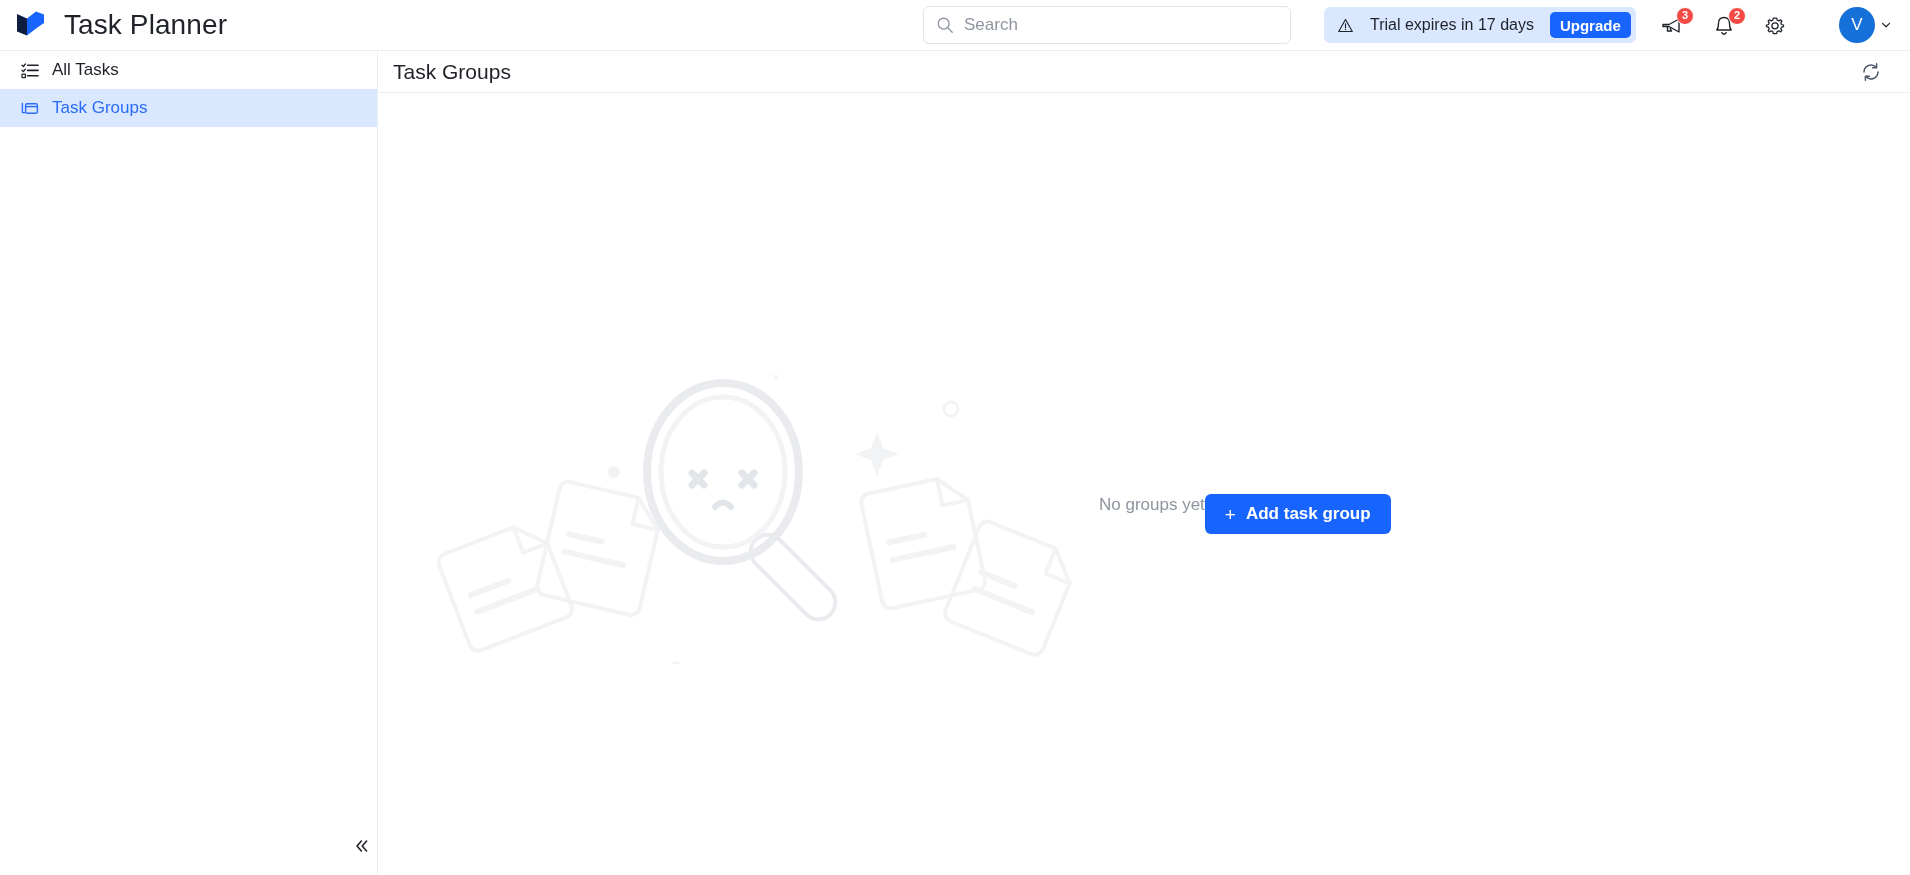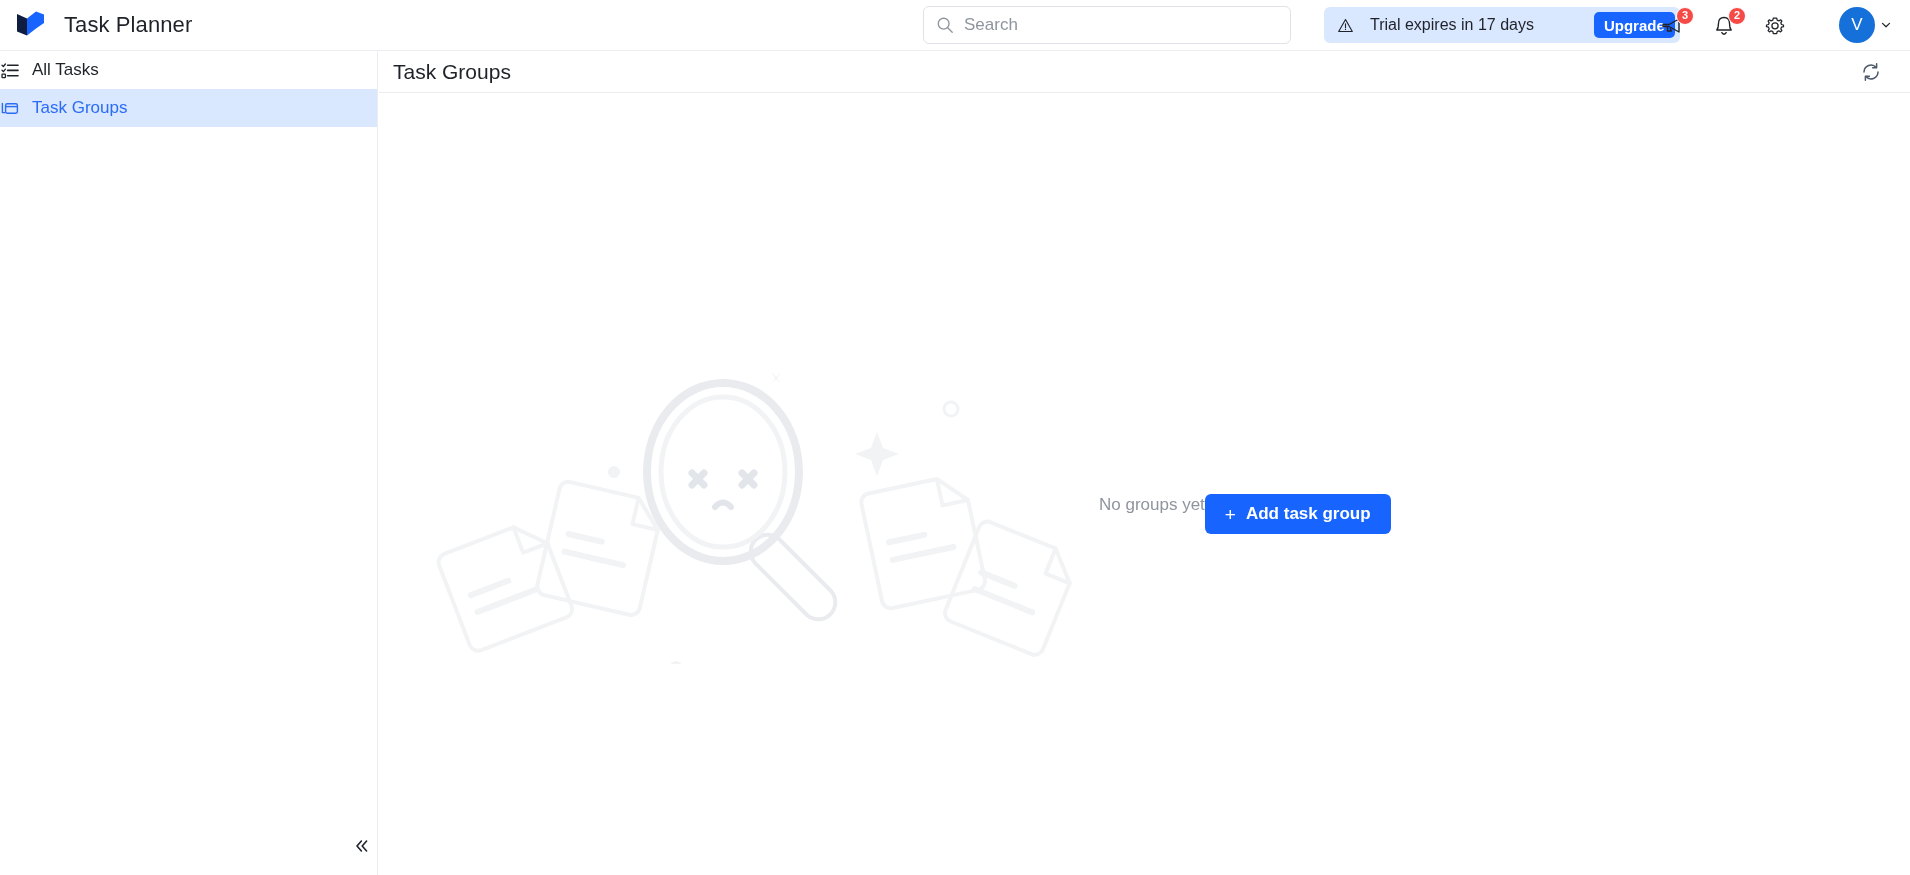--- a/index.html
+++ b/index.html
@@ -29,21 +29,21 @@
   .brand {
     display: flex;
     align-items: center;
     gap: 16px;
     padding-left: 14px;
     width: 378px;
     height: 100%;
   }
   .brand-logo { width: 34px; height: 32px; display: block; flex: 0 0 auto; }
   .brand-title {
-    font-size: 22px;
+    font-size: 28px;
     color: #1f2329;
     font-weight: 400;
     letter-spacing: 0.1px;
     white-space: nowrap;
   }
 
   
   .search-wrap {
     position: absolute;
     left: 923px;
@@ -98,21 +98,20 @@
     color: #ffffff;
     border: none;
     border-radius: 5px;
     height: 26px;
     padding: 0 10px;
     font-family: inherit;
     font-size: 15px;
     font-weight: 700;
     cursor: pointer;
     white-space: nowrap;
-    margin-left: 44px;
   }
 
   
   .icon-btn {
     position: absolute;
     top: 0;
     height: 51px;
     width: 42px;
     display: flex;
     align-items: center;
@@ -174,21 +173,21 @@
     width: 378px;
     height: 824px;
     background: #ffffff;
     border-right: 1px solid #ebedf0;
   }
   .nav-item {
     height: 38px;
     display: flex;
     align-items: center;
     gap: 12px;
-    padding-left: 0;
+    padding-left: 20px;
     font-size: 17px;
     color: #1f2329;
     cursor: pointer;
     user-select: none;
   }
   .nav-item .nav-ico { width: 20px; height: 20px; flex: 0 0 auto; display: block; }
   .nav-item.active {
     background: #d9e7ff;
     color: #2b6cf6;
   }

